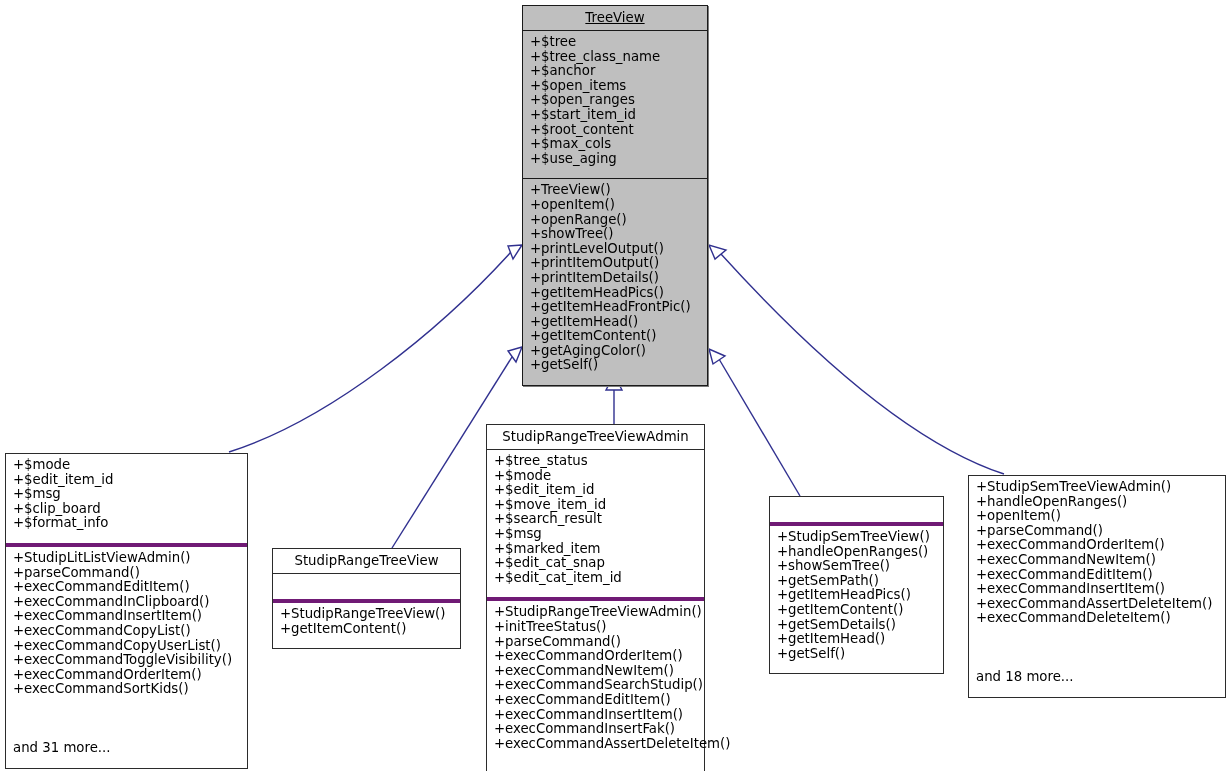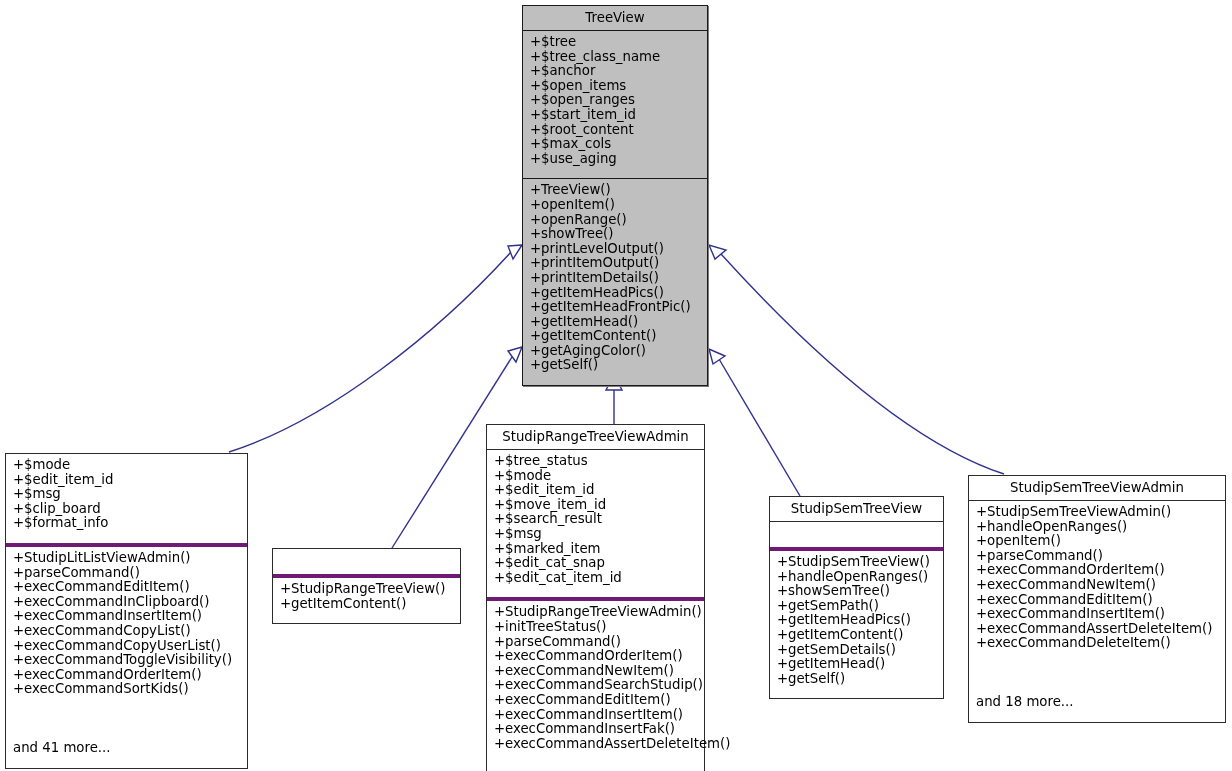--- a/index.html
+++ b/index.html
@@ -40,20 +40,21 @@
     font-size: 13.3px;
     color: #000000;
     padding: 4px 6px 5px 6px;
     line-height: 15px;
     border-bottom: 1px solid #2b2b2b;
     white-space: nowrap;
   }
   .uml-node.root .node-title {
     border-bottom: 1px solid #1a1a1a;
     background: #bfbfbf;
+    text-decoration: underline;
   }
   .compartment {
     padding: 4px 6px 12px 7px;
     font-size: 13.3px;
     color: #000000;
     line-height: 14.6px;
   }
   .compartment.attrs {
     border-bottom: 4px solid #701a75;
   }
@@ -152,25 +153,26 @@
         <div class="member"><span class="sign">+</span>StudipLitListViewAdmin()</div>
         <div class="member"><span class="sign">+</span>parseCommand()</div>
         <div class="member"><span class="sign">+</span>execCommandEditItem()</div>
         <div class="member"><span class="sign">+</span>execCommandInClipboard()</div>
         <div class="member"><span class="sign">+</span>execCommandInsertItem()</div>
         <div class="member"><span class="sign">+</span>execCommandCopyList()</div>
         <div class="member"><span class="sign">+</span>execCommandCopyUserList()</div>
         <div class="member"><span class="sign">+</span>execCommandToggleVisibility()</div>
         <div class="member"><span class="sign">+</span>execCommandOrderItem()</div>
         <div class="member"><span class="sign">+</span>execCommandSortKids()</div>
-        <div class="more">and 41 more...</div>
+        <div class="more">and 31 more...</div>
       </div>
   </div>
 
   <div class="uml-node" style="left:272px; top:548px; width:189px;">
+    <div class="node-title">StudipRangeTreeView</div>
     <div class="compartment attrs empty"></div>
     <div class="compartment methods">
         <div class="member"><span class="sign">+</span>StudipRangeTreeView()</div>
         <div class="member"><span class="sign">+</span>getItemContent()</div>
       </div>
   </div>
 
   <div class="uml-node" style="left:486px; top:424px; width:219px;">
     <div class="node-title">StudipRangeTreeViewAdmin</div>
     <div class="compartment attrs">
@@ -193,37 +195,35 @@
         <div class="member"><span class="sign">+</span>execCommandSearchStudip()</div>
         <div class="member"><span class="sign">+</span>execCommandEditItem()</div>
         <div class="member"><span class="sign">+</span>execCommandInsertItem()</div>
         <div class="member"><span class="sign">+</span>execCommandInsertFak()</div>
         <div class="member"><span class="sign">+</span>execCommandAssertDeleteItem()</div>
         <div class="more">and 16 more...</div>
       </div>
   </div>
 
   <div class="uml-node" style="left:769px; top:496px; width:175px;">
-    <div class="node-title">StudipSemTreeView</div>
     <div class="compartment attrs empty"></div>
     <div class="compartment methods">
         <div class="member"><span class="sign">+</span>StudipSemTreeView()</div>
         <div class="member"><span class="sign">+</span>handleOpenRanges()</div>
         <div class="member"><span class="sign">+</span>showSemTree()</div>
         <div class="member"><span class="sign">+</span>getSemPath()</div>
         <div class="member"><span class="sign">+</span>getItemHeadPics()</div>
         <div class="member"><span class="sign">+</span>getItemContent()</div>
         <div class="member"><span class="sign">+</span>getSemDetails()</div>
         <div class="member"><span class="sign">+</span>getItemHead()</div>
         <div class="member"><span class="sign">+</span>getSelf()</div>
       </div>
   </div>
 
   <div class="uml-node" style="left:968px; top:475px; width:258px;">
-    <div class="node-title">StudipSemTreeViewAdmin</div>
     <div class="compartment methods">
         <div class="member"><span class="sign">+</span>StudipSemTreeViewAdmin()</div>
         <div class="member"><span class="sign">+</span>handleOpenRanges()</div>
         <div class="member"><span class="sign">+</span>openItem()</div>
         <div class="member"><span class="sign">+</span>parseCommand()</div>
         <div class="member"><span class="sign">+</span>execCommandOrderItem()</div>
         <div class="member"><span class="sign">+</span>execCommandNewItem()</div>
         <div class="member"><span class="sign">+</span>execCommandEditItem()</div>
         <div class="member"><span class="sign">+</span>execCommandInsertItem()</div>
         <div class="member"><span class="sign">+</span>execCommandAssertDeleteItem()</div>

